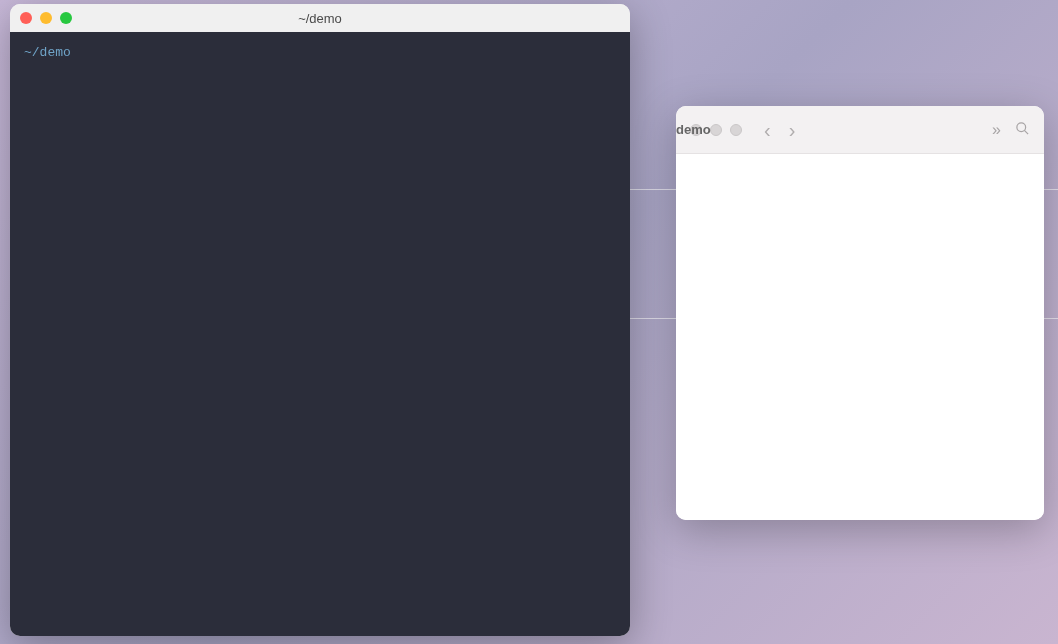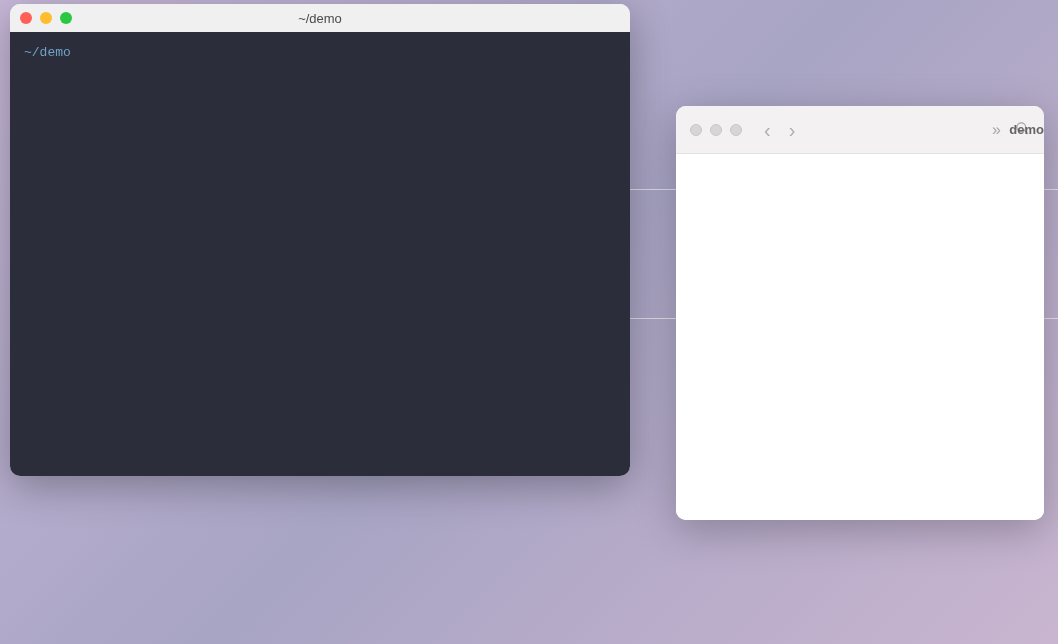--- a/index.html
+++ b/index.html
@@ -22,21 +22,21 @@
     }
     .line1 { left: 630px; top: 189px; width: 430px; }
     .line2 { left: 630px; top: 318px; width: 430px; }
 
     
     .terminal-window {
       position: absolute;
       left: 10px;
       top: 4px;
       width: 620px;
-      height: 472px;
+      height: 632px;
       background: #f0f0f0;
       border-radius: 10px;
       box-shadow: 0 10px 40px rgba(0,0,0,0.3);
       overflow: hidden;
       display: flex;
       flex-direction: column;
     }
     .terminal-titlebar {
       height: 28px;
       background: #f0f0f0;
@@ -139,21 +139,21 @@
     .chevron {
       color: #b0adae;
       font-size: 20px;
       font-weight: 300;
       line-height: 1;
     }
     .finder-title {
       position: absolute;
       left: 0;
       right: 0;
-      text-align: right;
+      text-align: left;
       font-size: 13px;
       font-weight: 600;
       color: #666;
       pointer-events: none;
     }
     .toolbar-right {
       margin-left: auto;
       display: flex;
       gap: 14px;
       align-items: center;

